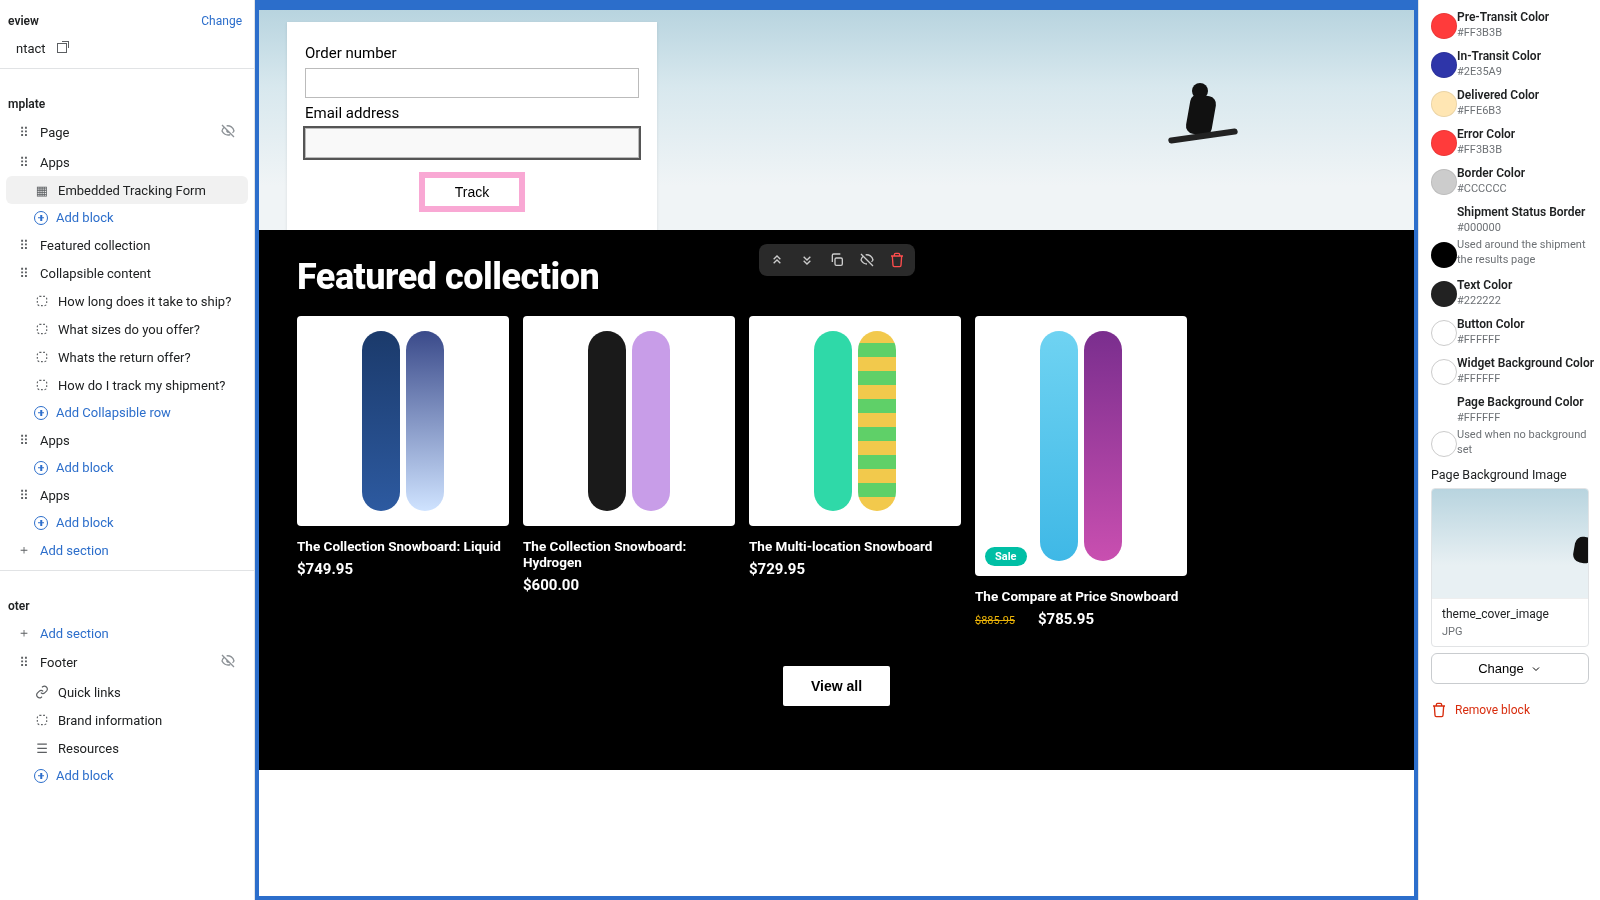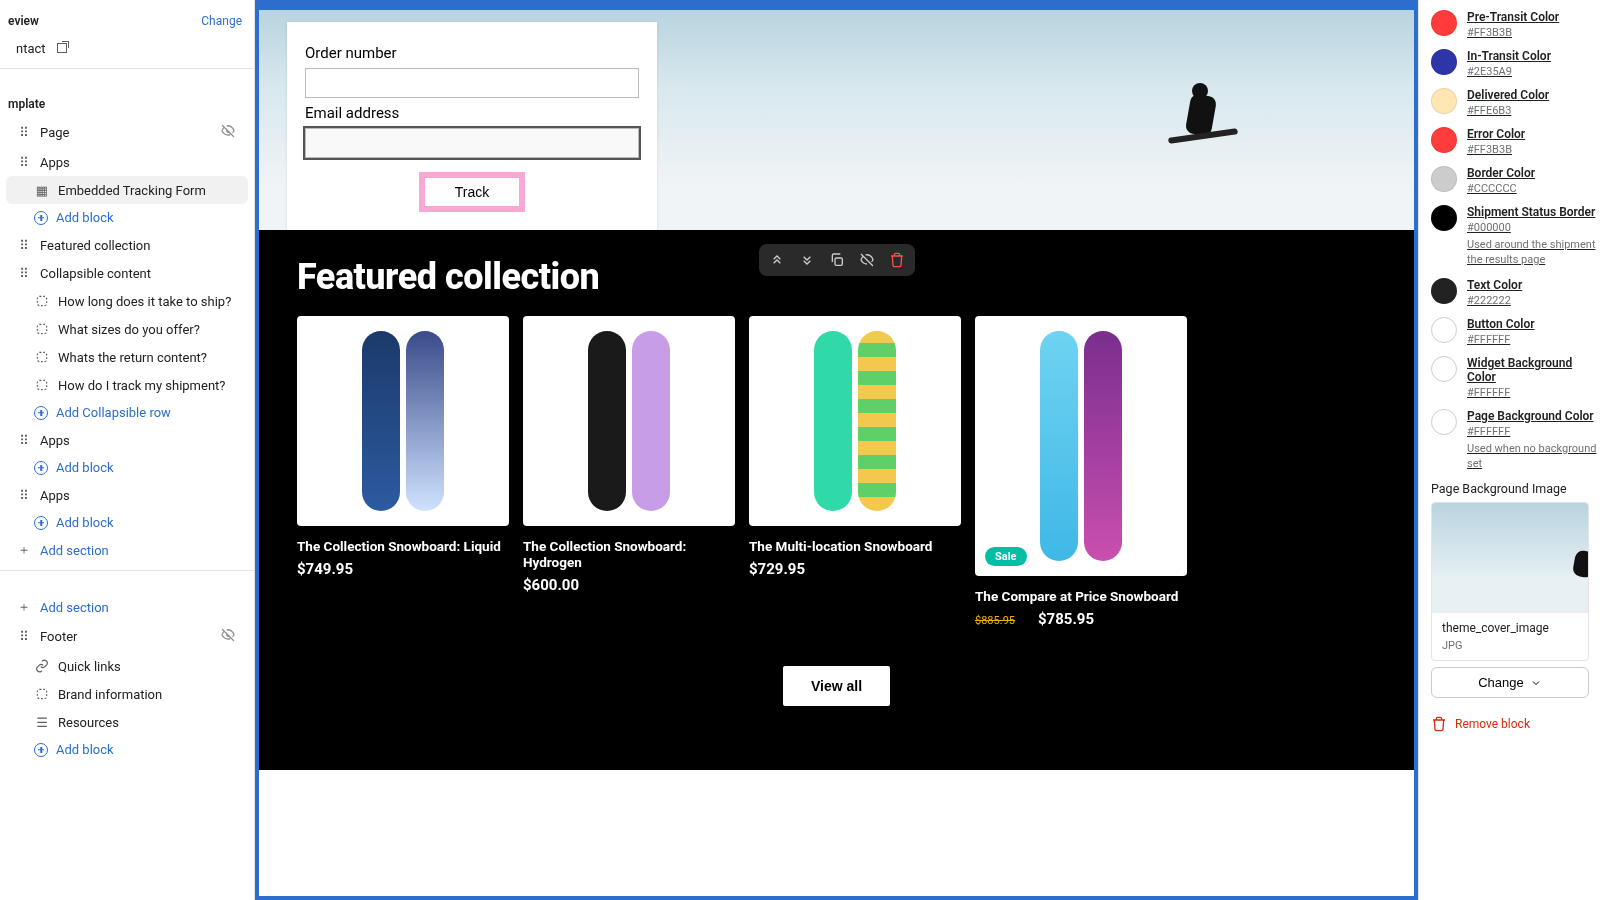--- a/index.html
+++ b/index.html
@@ -58,21 +58,21 @@
 .product .price { font-size:15px; font-weight:700; margin-top:6px; }
 .product .price .strike { text-decoration:line-through; color:#eab308; font-weight:400; font-size:11px; margin-right:23px; }
 .sale-badge { position:absolute; left:10px; bottom:10px; background:#00bfa5; color:#fff; font-size:11px; font-weight:700; padding:3px 10px; border-radius:10px; }
 
 .board-shape { width:38px; height:180px; border-radius:20px; }
 .viewall-row { text-align:center; margin-top:38px; }
 .viewall { background:#fff; color:#000; border:none; padding:12px 28px; font-size:14px; font-weight:600; cursor:pointer; border-radius:2px; }
 
 
 .inspector { width:182px; flex-shrink:0; border-left:1px solid #e1e3e5; padding:10px 0 20px 12px; overflow-y:auto; font-size:12px; }
-.color-row { display:flex; gap:10px; align-items:flex-start; margin-bottom:10px;text-decoration:underline; }
+.color-row { display:flex; gap:0; align-items:flex-end; margin-bottom:10px; }
 .swatch { width:26px; height:26px; border-radius:50%; flex-shrink:0; border:1px solid rgba(0,0,0,.08); }
 .swatch.outline { border:1px solid #ccc; background:#fff; }
 .color-row .meta .name { font-weight:600; font-size:12px; }
 .color-row .meta .hex { color:#6d7175; font-size:11px; margin-top:2px; }
 .color-row .meta .desc { color:#6d7175; font-size:11px; margin-top:4px; line-height:1.35; }
 .insp-label { font-size:12.5px; font-weight:400; margin:8px 0 6px 0; }
 .bg-thumb { width:158px; border:1px solid #e1e3e5; border-radius:4px; overflow:hidden; }
 .bg-thumb .img { height:110px; background:linear-gradient(180deg,#b8d4df 0%, #e8f0f3 70%); position:relative; border-bottom:1px solid #eee; }
 .bg-thumb .img::after { content:""; position:absolute; right:-6px; top:48px; width:20px;height:26px;background:#111;border-radius:8px;transform:rotate(10deg); }
 .bg-thumb .cap { padding:8px 10px; }
@@ -150,21 +150,21 @@
             </svg>
           </span>
           <span>What sizes do you offer?</span>
         </div>
       <div class="sb-item child">
           <span class="ico">
             <svg width="14" height="14" viewBox="0 0 24 24" fill="none" stroke="currentColor" stroke-width="2">
               <rect x="4" y="4" width="16" height="16" rx="4" stroke-dasharray="3 3"></rect>
             </svg>
           </span>
-          <span>Whats the return content?</span>
+          <span>Whats the return offer?</span>
         </div>
       <div class="sb-item child">
           <span class="ico">
             <svg width="14" height="14" viewBox="0 0 24 24" fill="none" stroke="currentColor" stroke-width="2">
               <rect x="4" y="4" width="16" height="16" rx="4" stroke-dasharray="3 3"></rect>
             </svg>
           </span>
           <span>How do I track my shipment?</span>
         </div>
       <div class="sb-item child sb-link">
@@ -190,20 +190,23 @@
           <span>Add block</span>
         </div>
 
       <div class="sb-item sb-link">
           <span class="ico">＋</span>
           <span>Add section</span>
         </div>
     </div>
 
     <div class="sb-group">
+      <div class="sb-header">
+          <span class="title">oter</span>
+        </div>
       <div class="sb-item sb-link">
           <span class="ico">＋</span>
           <span>Add section</span>
         </div>
       <div class="sb-item">
           <span class="ico">⠿</span>
           <span>Footer</span>
           <span class="trail"><svg width="16" height="16" viewBox="0 0 24 24" fill="none" stroke="currentColor" stroke-width="2">
               <path d="M3 3l18 18M10.6 10.6A2 2 0 0013.4 13.4M9.9 4.2A9.8 9.8 0 0121 12c-.6 1-1.4 2-2.3 2.8M6.3 6.3A9.8 9.8 0 003 12c1.7 3 5 6 9 6 1.2 0 2.3-.2 3.3-.7"></path>
             </svg></span>

